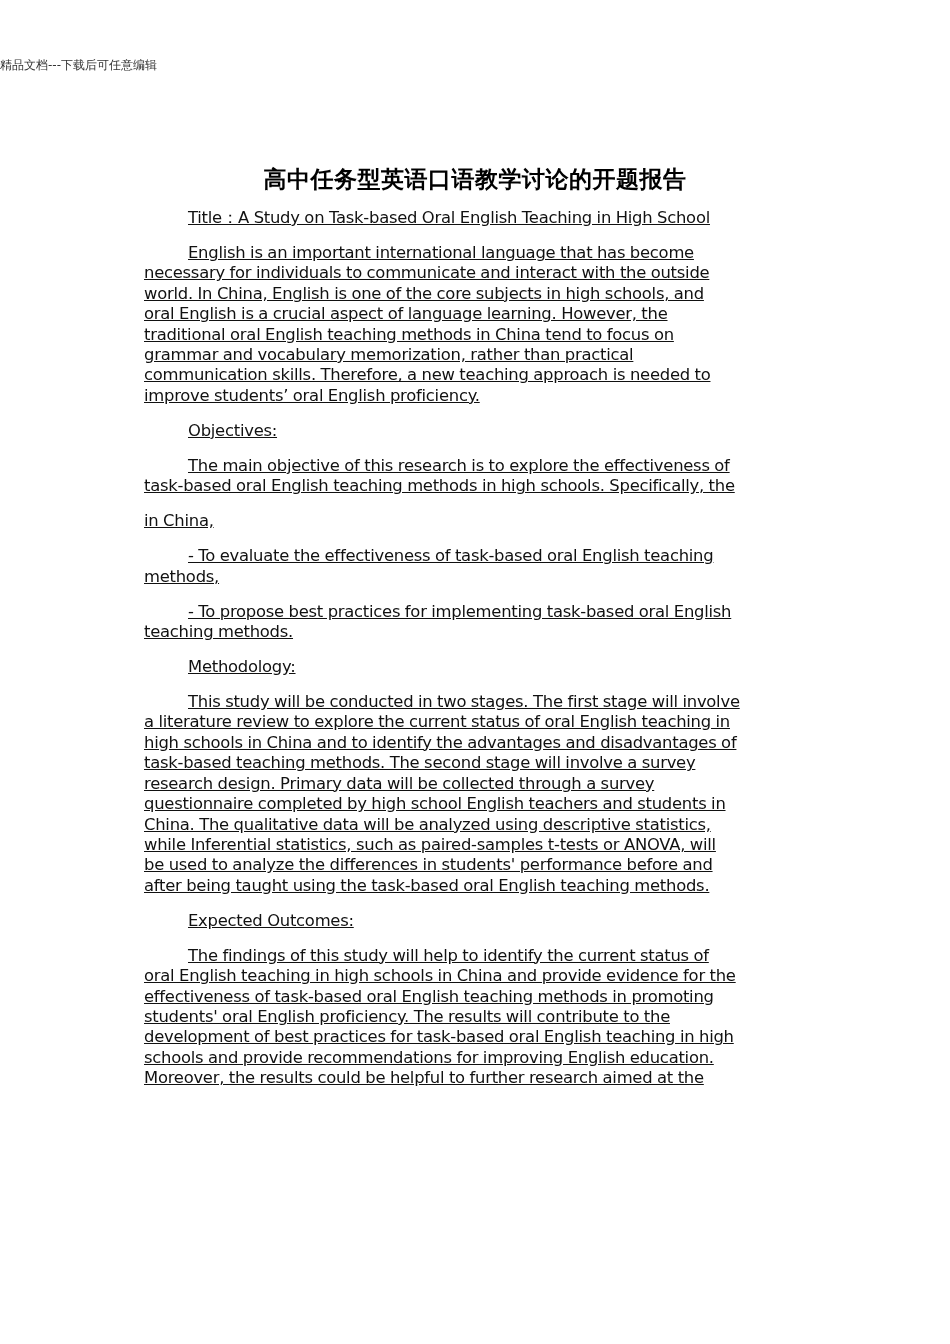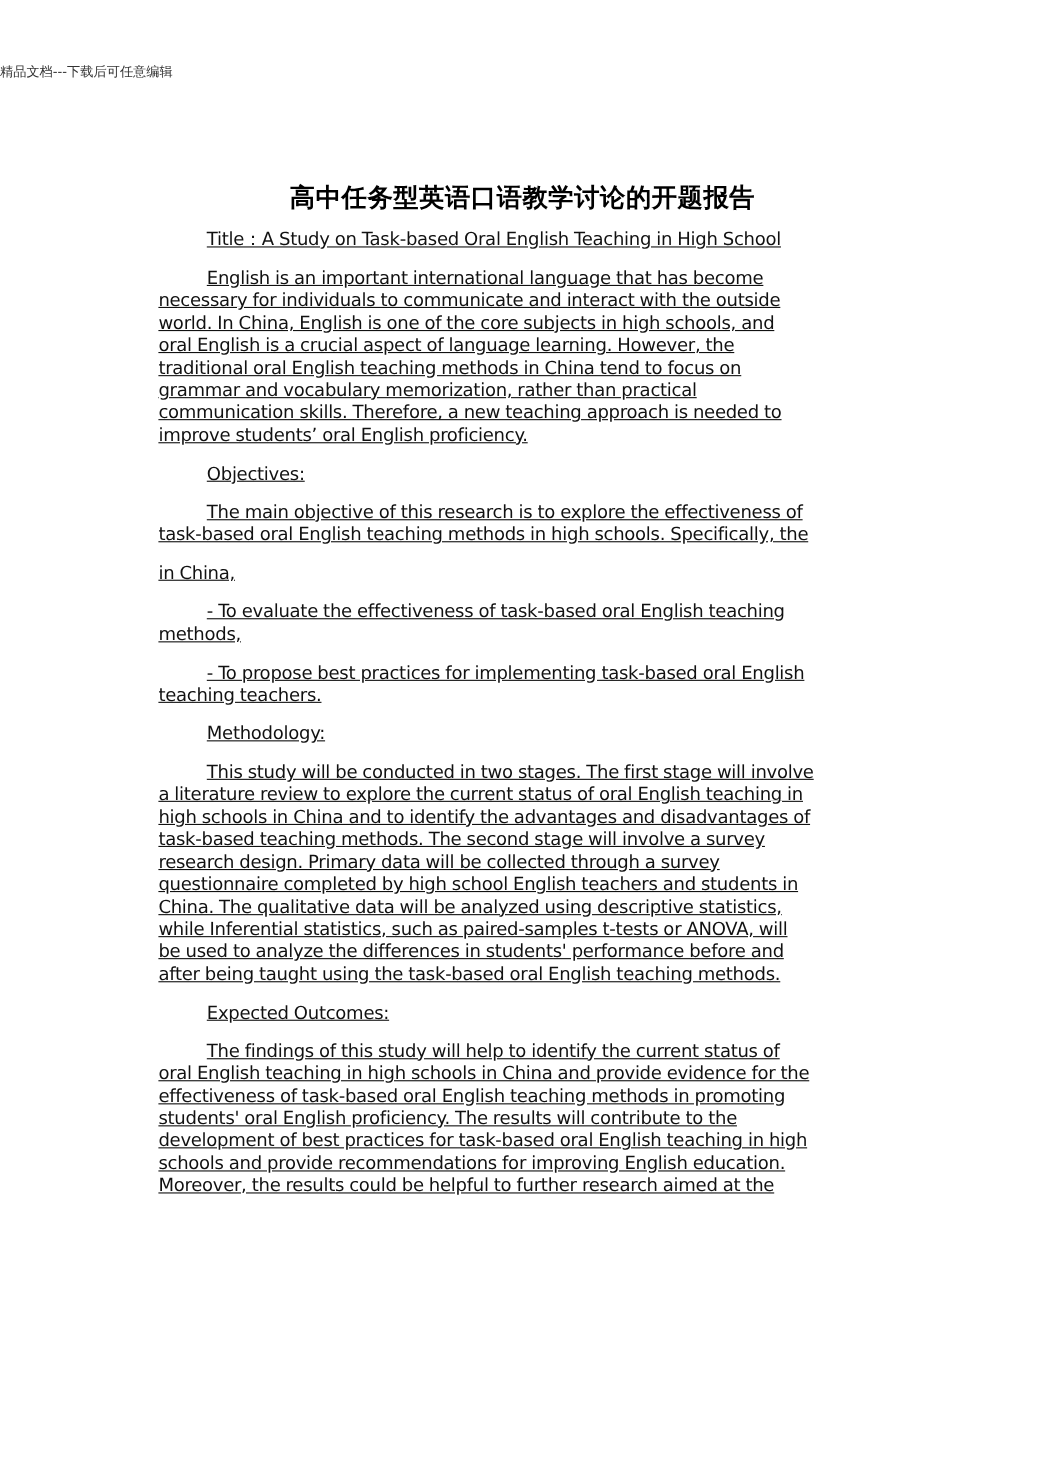--- a/index.html
+++ b/index.html
@@ -18,18 +18,18 @@
 <div class="doc-title">高中任务型英语口语教学讨论的开题报告</div>
 
 <div class="body" id="doc-body">
     <div class="p"><span class="line"><span class="indent"></span><span>Title：A Study on Task-based Oral English Teaching in High School</span></span></div>
     <div class="p"><span class="line"><span class="indent"></span><span>English is an important international language that has become</span></span><span class="line"><span>necessary for individuals to communicate and interact with the outside</span></span><span class="line"><span>world. In China, English is one of the core subjects in high schools, and</span></span><span class="line"><span>oral English is a crucial aspect of language learning. However, the</span></span><span class="line"><span>traditional oral English teaching methods in China tend to focus on</span></span><span class="line"><span>grammar and vocabulary memorization, rather than practical</span></span><span class="line"><span>communication skills. Therefore, a new teaching approach is needed to</span></span><span class="line"><span>improve students’ oral English proficiency.</span></span></div>
     <div class="p"><span class="line"><span class="indent"></span><span>Objectives:</span></span></div>
     <div class="p"><span class="line"><span class="indent"></span><span>The main objective of this research is to explore the effectiveness of</span></span><span class="line"><span>task-based oral English teaching methods in high schools. Specifically, the</span></span></div>
     <div class="p"><span class="line"><span>in China,</span></span></div>
     <div class="p"></div>
     <div class="p"><span class="line"><span class="indent"></span><span>- To evaluate the effectiveness of task-based oral English teaching</span></span><span class="line"><span>methods,</span></span></div>
-    <div class="p"><span class="line"><span class="indent"></span><span>- To propose best practices for implementing task-based oral English</span></span><span class="line"><span>teaching teachers.</span></span></div>
+    <div class="p"><span class="line"><span class="indent"></span><span>- To propose best practices for implementing task-based oral English</span></span><span class="line"><span>teaching methods.</span></span></div>
     <div class="p"><span class="line"><span class="indent"></span><span>Methodology:</span></span></div>
     <div class="p"><span class="line"><span class="indent"></span><span>This study will be conducted in two stages. The first stage will involve</span></span><span class="line"><span>a literature review to explore the current status of oral English teaching in</span></span><span class="line"><span>high schools in China and to identify the advantages and disadvantages of</span></span><span class="line"><span>task-based teaching methods. The second stage will involve a survey</span></span><span class="line"><span>research design. Primary data will be collected through a survey</span></span><span class="line"><span>questionnaire completed by high school English teachers and students in</span></span><span class="line"><span>China. The qualitative data will be analyzed using descriptive statistics,</span></span><span class="line"><span>while Inferential statistics, such as paired-samples t-tests or ANOVA, will</span></span><span class="line"><span>be used to analyze the differences in students' performance before and</span></span><span class="line"><span>after being taught using the task-based oral English teaching methods.</span></span></div>
     <div class="p"><span class="line"><span class="indent"></span><span>Expected Outcomes:</span></span></div>
     <div class="p"><span class="line"><span class="indent"></span><span>The findings of this study will help to identify the current status of</span></span><span class="line"><span>oral English teaching in high schools in China and provide evidence for the</span></span><span class="line"><span>effectiveness of task-based oral English teaching methods in promoting</span></span><span class="line"><span>students' oral English proficiency. The results will contribute to the</span></span><span class="line"><span>development of best practices for task-based oral English teaching in high</span></span><span class="line"><span>schools and provide recommendations for improving English education.</span></span><span class="line"><span>Moreover, the results could be helpful to further research aimed at the</span></span></div>
   </div>
 
 </body></html>

